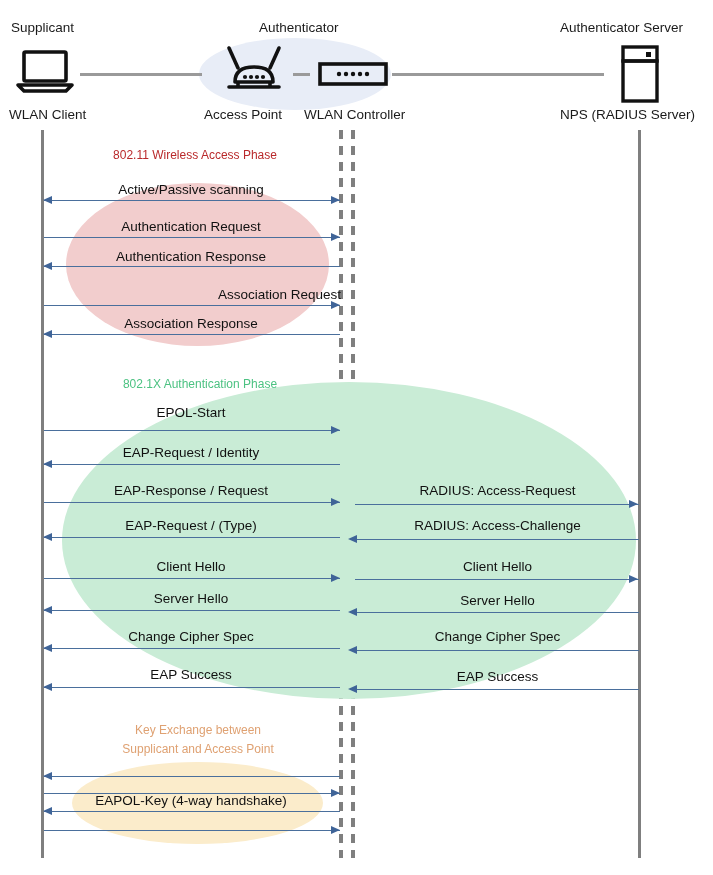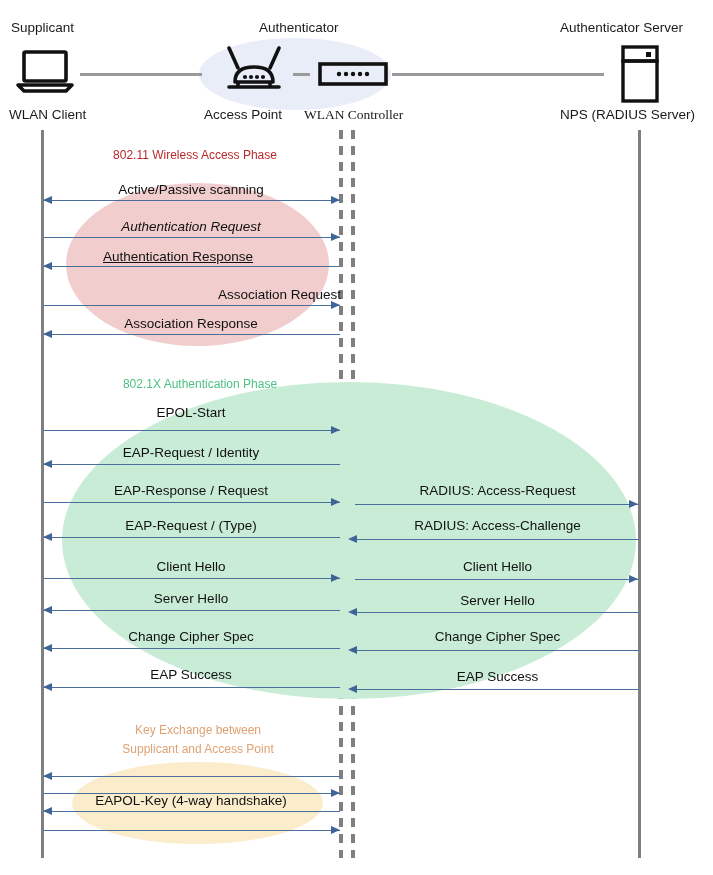--- a/index.html
+++ b/index.html
@@ -84,42 +84,42 @@
   <div class="icon" style="left:619px;top:45px;">
     <svg width="42" height="58" viewBox="0 0 42 58">
       <rect x="4" y="2" width="34" height="14" fill="none" stroke="#111" stroke-width="3.4"></rect>
       <rect x="4" y="16" width="34" height="40" fill="none" stroke="#111" stroke-width="3.4"></rect>
       <rect x="27" y="7" width="5" height="5" fill="#111"></rect>
     </svg>
   </div>
 
   <div class="node-label" style="left:9px;top:107px;">WLAN Client</div>
   <div class="node-label" style="left:204px;top:107px;">Access Point</div>
-  <div class="node-label" style="left:304px;top:107px;font-family:Liberation Serif, serif;">WLAN Controller</div>
+  <div class="node-label" style="left:304px;top:107px;">WLAN Controller</div>
   <div class="node-label" style="left:560px;top:107px;">NPS (RADIUS Server)</div>
 
   <div class="lifeline" style="left:41px;top:130px;height:728px;"></div>
   <div class="lifeline-dash" style="left:339px;top:130px;height:728px;"></div>
   <div class="lifeline-dash" style="left:351px;top:130px;height:728px;"></div>
   <div class="lifeline" style="left:638px;top:130px;height:728px;"></div>
 
   <div class="phase-ellipse" style="left:66px;top:183px;width:263px;height:163px;background:#f2cdcd;"></div>
 
   <div class="phase-caption" style="left:45px;top:146px;width:300px;color:#b9292b;">802.11 Wireless Access Phase</div>
 
   <div class="msg-label" style="left:41px;top:182px;width:300px;">Active/Passive scanning</div>
   <div class="msg" style="left:44px;top:200px;width:296px;"></div>
   <div class="arrowhead arrow-l" style="left:43px;top:195.5px;"></div>
   <div class="arrowhead arrow-r" style="left:331px;top:195.5px;"></div>
 
-  <div class="msg-label" style="left:41px;top:219px;width:300px;font-style:italic;">Authentication Request</div>
+  <div class="msg-label" style="left:41px;top:219px;width:300px;">Authentication Request</div>
   <div class="msg" style="left:44px;top:237px;width:296px;"></div>
   <div class="arrowhead arrow-r" style="left:331px;top:232.5px;"></div>
 
-  <div class="msg-label" style="left:28px;top:249px;width:300px;text-decoration:underline;">Authentication Response</div>
+  <div class="msg-label" style="left:41px;top:249px;width:300px;">Authentication Response</div>
   <div class="msg" style="left:44px;top:266px;width:296px;"></div>
   <div class="arrowhead arrow-l" style="left:43px;top:261.5px;"></div>
 
   <div class="msg-label" style="left:41px;top:287px;width:300px;text-align:right;">Association Request</div>
   <div class="msg" style="left:44px;top:305px;width:296px;"></div>
   <div class="arrowhead arrow-r" style="left:331px;top:300.5px;"></div>
 
   <div class="msg-label" style="left:41px;top:316px;width:300px;">Association Response</div>
   <div class="msg" style="left:44px;top:334px;width:296px;"></div>
   <div class="arrowhead arrow-l" style="left:43px;top:329.5px;"></div>

